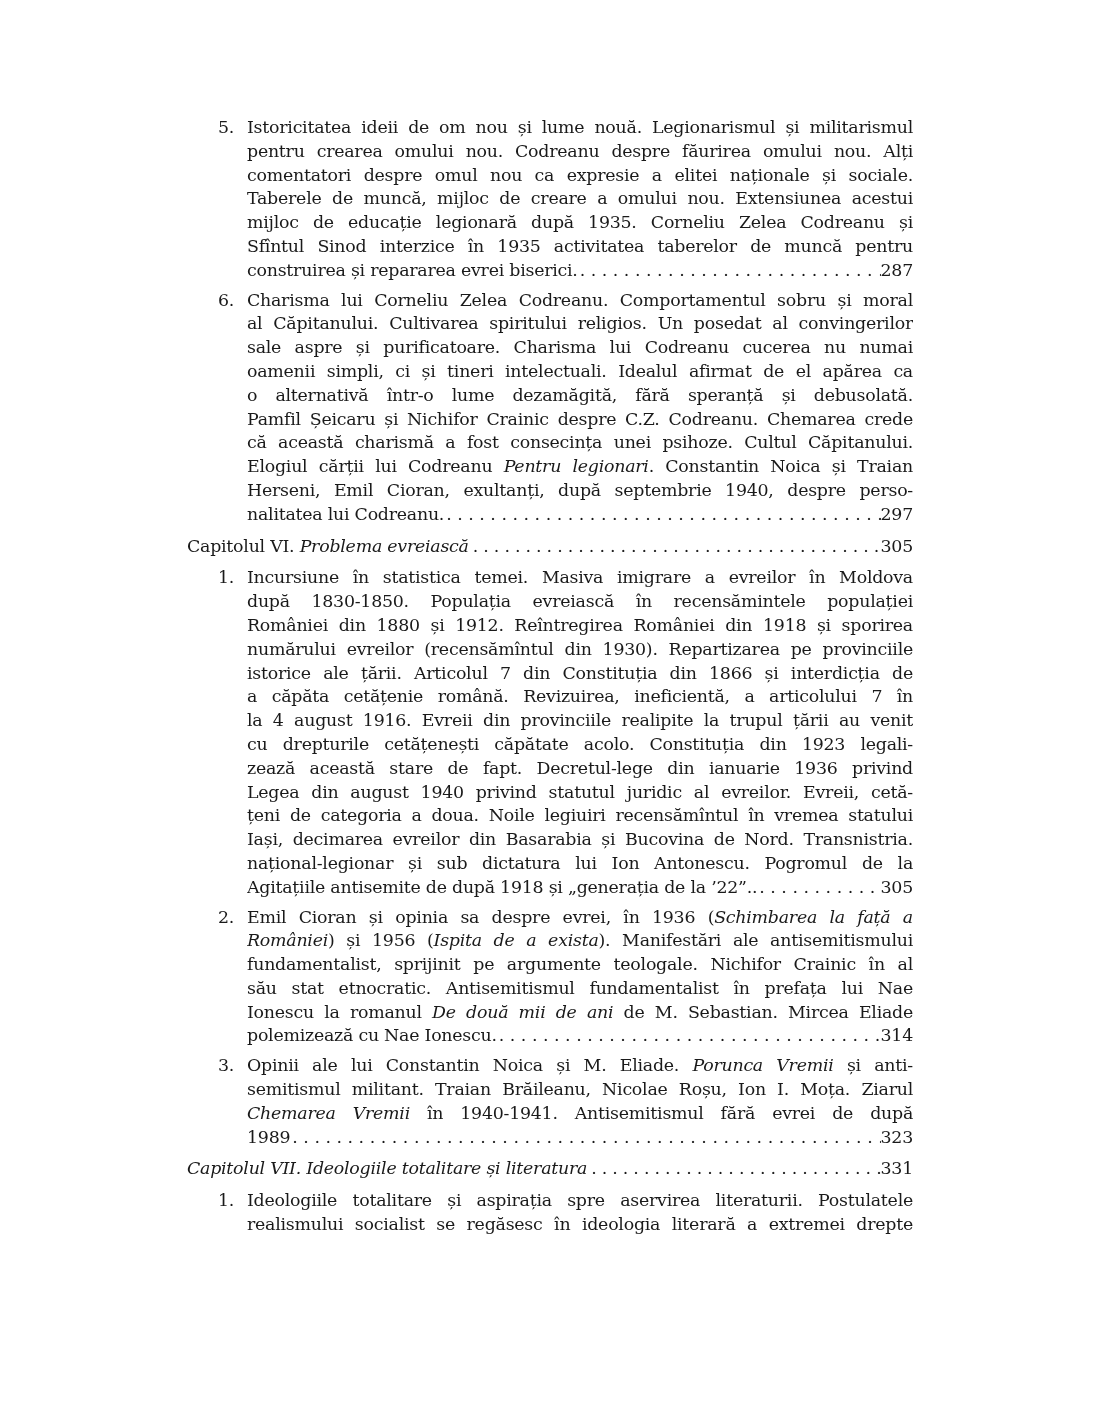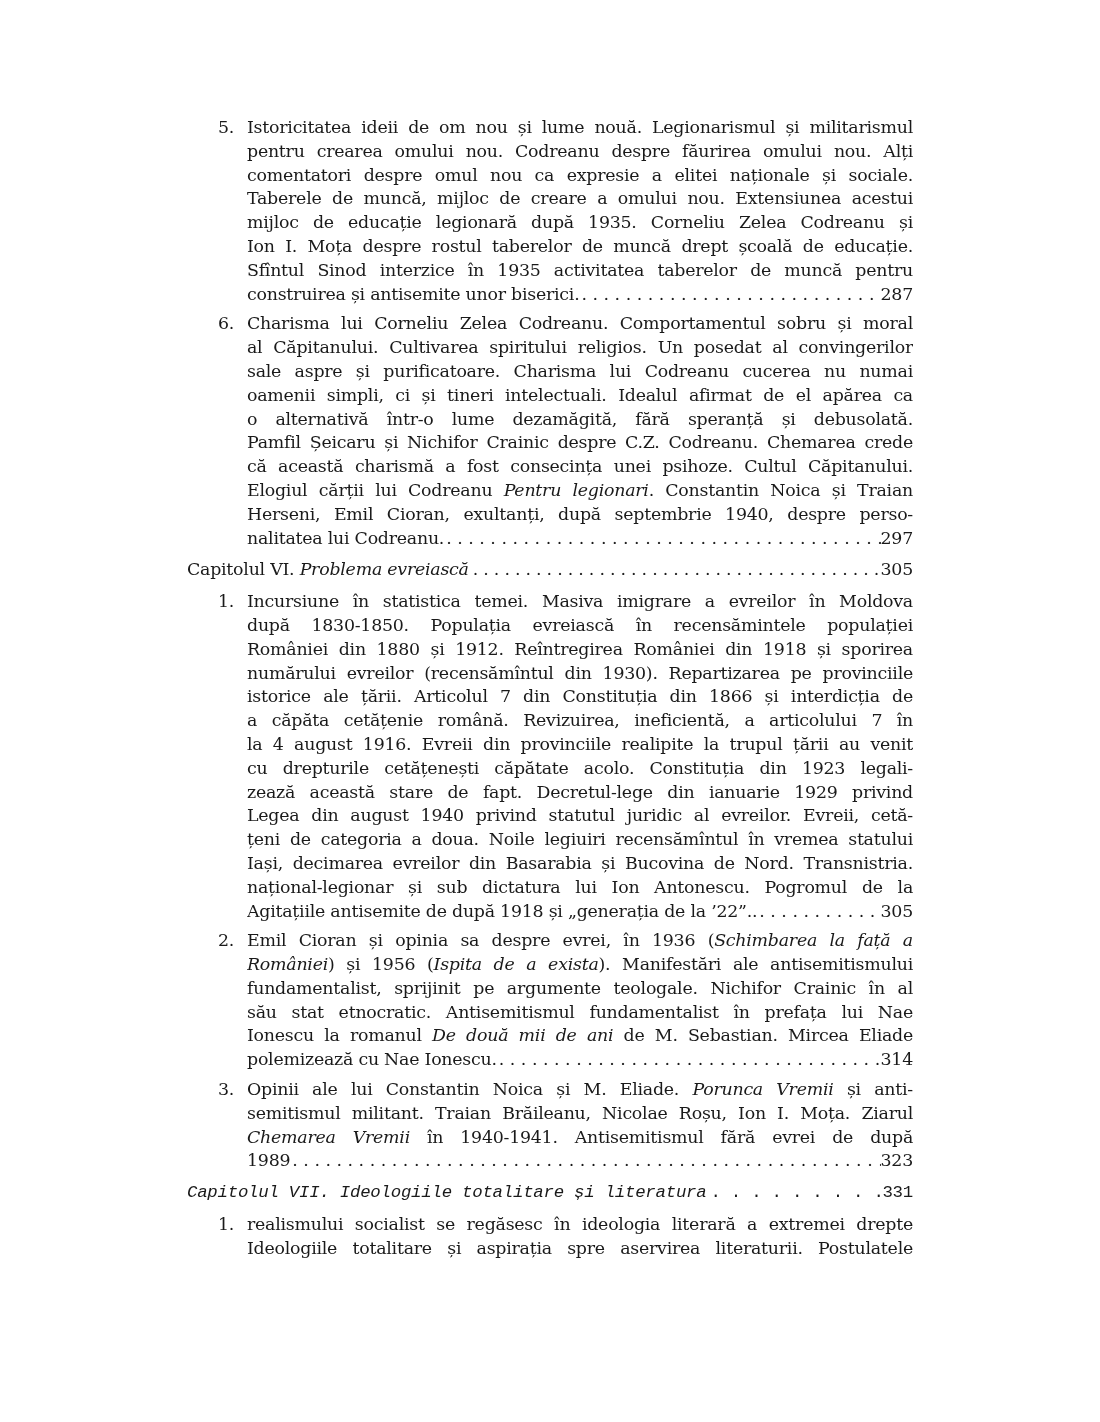--- a/index.html
+++ b/index.html
@@ -27,24 +27,23 @@
 <div class="page">
 
   <div class="entry">
     <span class="num">5.</span>
     <span class="body">
         <span class="line">Istoricitatea ideii de om nou și lume nouă. Legionarismul și militarismul</span>
         <span class="line">pentru crearea omului nou. Codreanu despre făurirea omului nou. Alți</span>
         <span class="line">comentatori despre omul nou ca expresie a elitei naționale și sociale.</span>
         <span class="line">Taberele de muncă, mijloc de creare a omului nou. Extensiunea acestui</span>
         <span class="line">mijloc de educație legionară după 1935. Corneliu Zelea Codreanu și</span>
-        <span class="line">Ion I. Moța despre rostul taberelor de muncă drept școală de educație.</span>
         <span class="line">Sfîntul Sinod interzice în 1935 activitatea taberelor de muncă pentru</span>
         <span class="line last">
-          <span class="txt">construirea și antisemite unor biserici.</span>
+          <span class="txt">construirea și repararea evrei biserici.</span>
           <span class="dots"></span>
           <span class="pg">287</span>
         </span>
       </span>
   </div>
 
   <div class="entry">
     <span class="num">6.</span>
     <span class="body">
         <span class="line">Charisma lui Corneliu Zelea Codreanu. Comportamentul sobru și moral</span>
@@ -74,21 +73,21 @@
     <span class="num">1.</span>
     <span class="body">
         <span class="line">Incursiune în statistica temei. Masiva imigrare a evreilor în Moldova</span>
         <span class="line">după 1830-1850. Populația evreiască în recensămintele populației</span>
         <span class="line">României din 1880 și 1912. Reîntregirea României din 1918 și sporirea</span>
         <span class="line">numărului evreilor (recensămîntul din 1930). Repartizarea pe provinciile</span>
         <span class="line">istorice ale țării. Articolul 7 din Constituția din 1866 și interdicția de</span>
         <span class="line">a căpăta cetățenie română. Revizuirea, ineficientă, a articolului 7 în</span>
         <span class="line">la 4 august 1916. Evreii din provinciile realipite la trupul țării au venit</span>
         <span class="line">cu drepturile cetățenești căpătate acolo. Constituția din 1923 legali-</span>
-        <span class="line">zează această stare de fapt. Decretul-lege din ianuarie 1929 privind</span>
+        <span class="line">zează această stare de fapt. Decretul-lege din ianuarie 1936 privind</span>
         <span class="line">Legea din august 1940 privind statutul juridic al evreilor. Evreii, cetă-</span>
         <span class="line">țeni de categoria a doua. Noile legiuiri recensămîntul în vremea statului</span>
         <span class="line">Iași, decimarea evreilor din Basarabia și Bucovina de Nord. Transnistria.</span>
         <span class="line">național-legionar și sub dictatura lui Ion Antonescu. Pogromul de la</span>
         <span class="line last">
           <span class="txt">Agitațiile antisemite de după 1918 și „generația de la ’22”..</span>
           <span class="dots"></span>
           <span class="pg">305</span>
         </span>
       </span>
@@ -117,27 +116,27 @@
         <span class="line">semitismul militant. Traian Brăileanu, Nicolae Roșu, Ion I. Moța. Ziarul</span>
         <span class="line"><i>Chemarea Vremii</i> în 1940-1941. Antisemitismul fără evrei de după</span>
         <span class="line last">
           <span class="txt">1989</span>
           <span class="dots"></span>
           <span class="pg">323</span>
         </span>
       </span>
   </div>
 
-  <div class="chapter" style="font-family:Liberation Mono, monospace;">
+  <div class="chapter" style="">
     <i>Capitolul VII. Ideologiile totalitare și literatura</i>
     <span class="dots"></span>
     <span class="pg">331</span>
   </div>
 
   <div class="entry">
     <span class="num">1.</span>
     <span class="body">
+        <span class="line">Ideologiile totalitare și aspirația spre aservirea literaturii. Postulatele</span>
         <span class="line" style="text-align-last: justify;">realismului socialist se regăsesc în ideologia literară a extremei drepte</span>
-        <span class="line">Ideologiile totalitare și aspirația spre aservirea literaturii. Postulatele</span>
       </span>
   </div>
 
 </div>
 
 </body></html>

